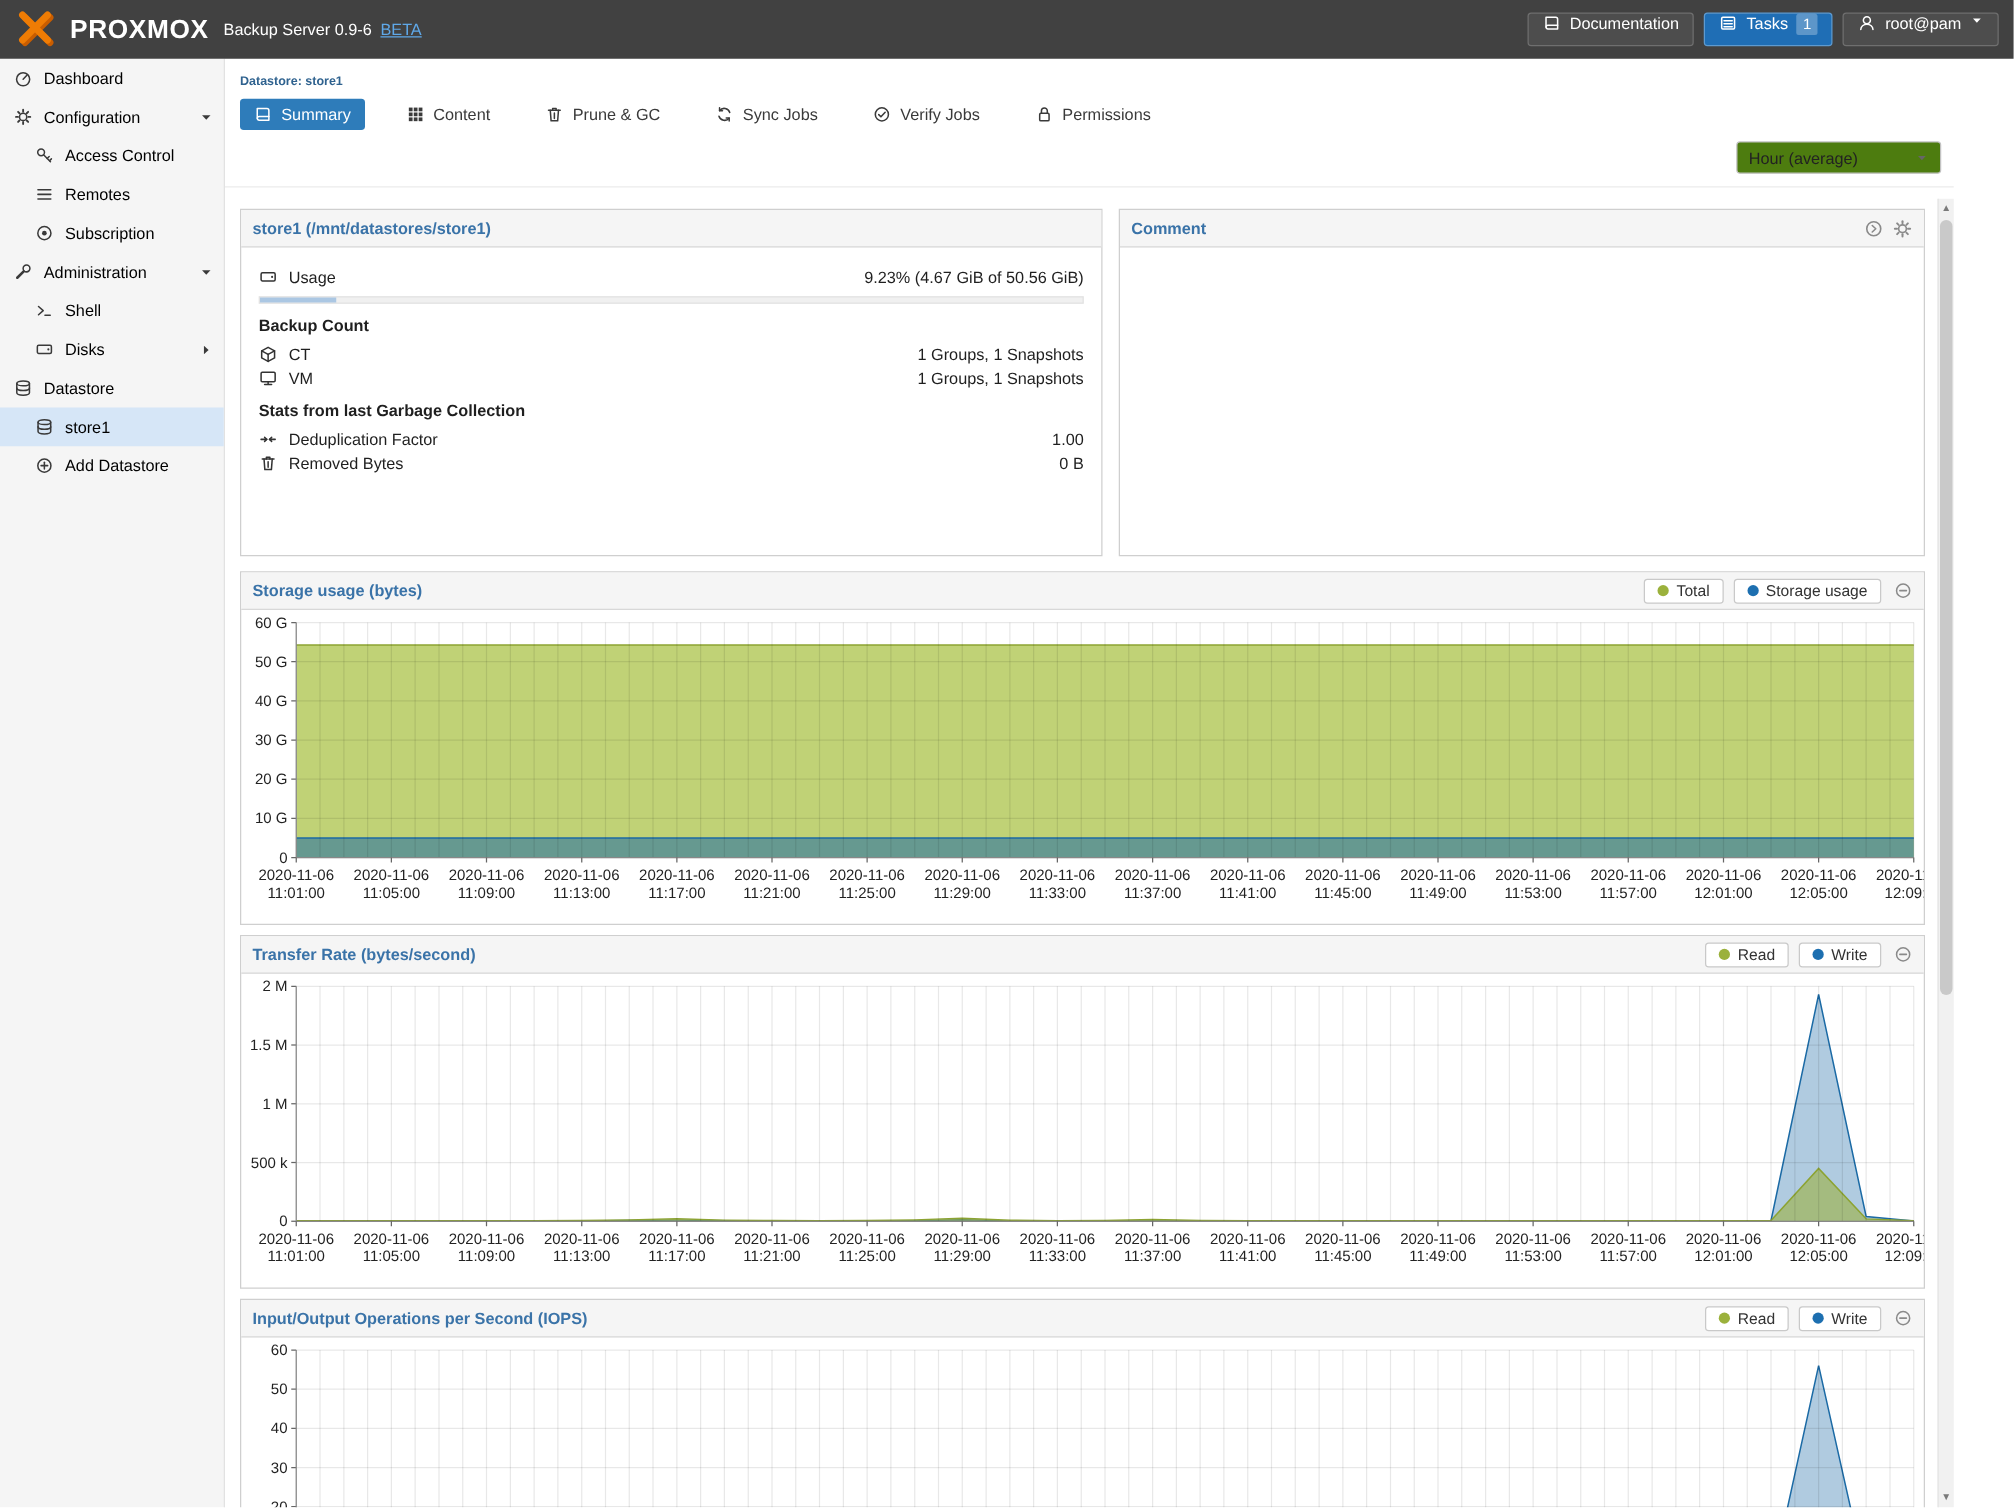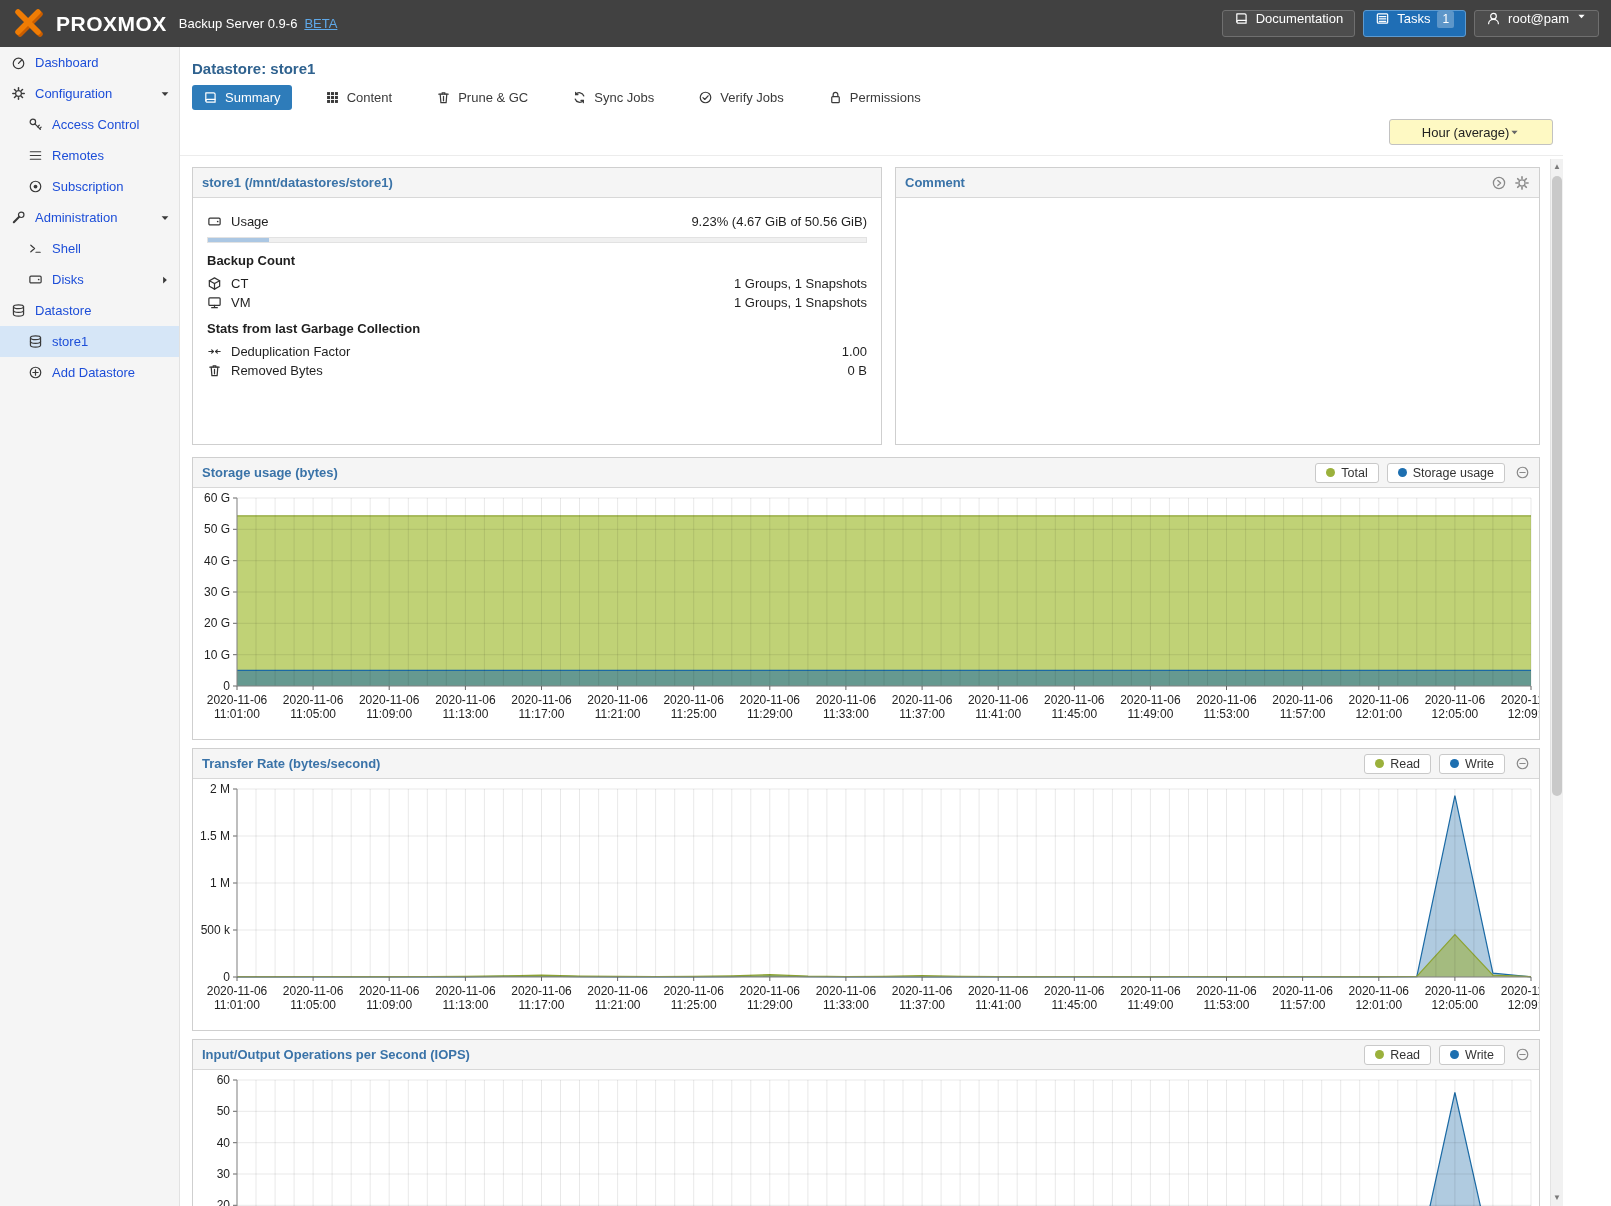--- a/index.html
+++ b/index.html
@@ -19,37 +19,37 @@
   .tb-right{margin-left:auto;display:flex;align-items:center;gap:8px}
   .tb-btn{height:27px;display:flex;align-items:flex-start;gap:7px;padding:0 11px;border-radius:3px;
     border:1px solid #6f6f6f;background:#4d4d4d;color:#fff;cursor:pointer;white-space:nowrap}
   .tb-btn.tasks{background:#1f6eb5;border-color:#5d9ad0}
   .badge{background:rgba(255,255,255,.28);border-radius:2px;padding:0 5px;font-size:12px;line-height:17px}
 
   
   .sidebar{position:absolute;top:47px;left:0;width:180px;bottom:0;background:#f5f5f5;
     border-right:1px solid #e2e2e2}
   .side-item{position:relative;height:31px;display:flex;align-items:center;gap:9px;
-    padding-left:11px;cursor:pointer;color:#1d4ed8}
+    padding-left:11px;cursor:pointer;color:#000000}
   .side-item .ic{color:#3a3a3a}
   .side-item.lvl1{padding-left:28px}
   .side-item.selected{background:#d6e6f7}
   .caret{position:absolute;right:8px;width:12px;height:12px;color:#7a7a7a}
 
   
   .content{position:absolute;left:180px;top:47px;width:1383px;bottom:0;background:#fff}
-  .page-title{padding:13px 0 3px 12px;font-size:15px;font-weight:bold;color:#2f628f}
+  .page-title{padding:13px 0 3px 12px;font-size:10px;font-weight:bold;color:#2f628f}
   .tabs{display:flex;gap:22px;padding:5px 0 5px 12px;align-items:center}
   .tab{display:flex;align-items:center;gap:7px;padding:5px 11px;border-radius:3px;
     color:#3a3a3a;cursor:pointer;white-space:nowrap}
   .tab.active{background:#2e7cba;color:#fff}
   .toolbar{display:flex;justify-content:flex-end;align-items:center;height:41px;
     padding:0 10px 6px 0;border-bottom:1px solid #ececec}
-  .combo{width:164px;height:26px;border:1px solid #c2c2c2;border-radius:3px;background:#fef9c3;
-    display:flex;align-items:center;justify-content:center;padding:0 9px;color:#222;cursor:pointer}
+  .combo{width:164px;height:26px;border:1px solid #c2c2c2;border-radius:3px;background:#4d7c0f;
+    display:flex;align-items:center;justify-content:space-between;padding:0 9px;color:#222;cursor:pointer}
   .combo .ic{color:#666}
 
   .scroll{position:absolute;left:0;right:13px;top:112px;bottom:0;overflow:hidden;
     padding:8px 10px 0 12px}
 
   
   .sb{position:absolute;top:112px;right:0;width:13px;bottom:0;background:#f1f1f1;border-left:1px solid #e3e3e3}
   .sb .arr{position:absolute;left:0;width:100%;height:14px;color:#7a7a7a;font-size:8px;
     text-align:center;line-height:14px;cursor:pointer}
   .sb .arr.up{top:1px}.sb .arr.dn{bottom:1px}

